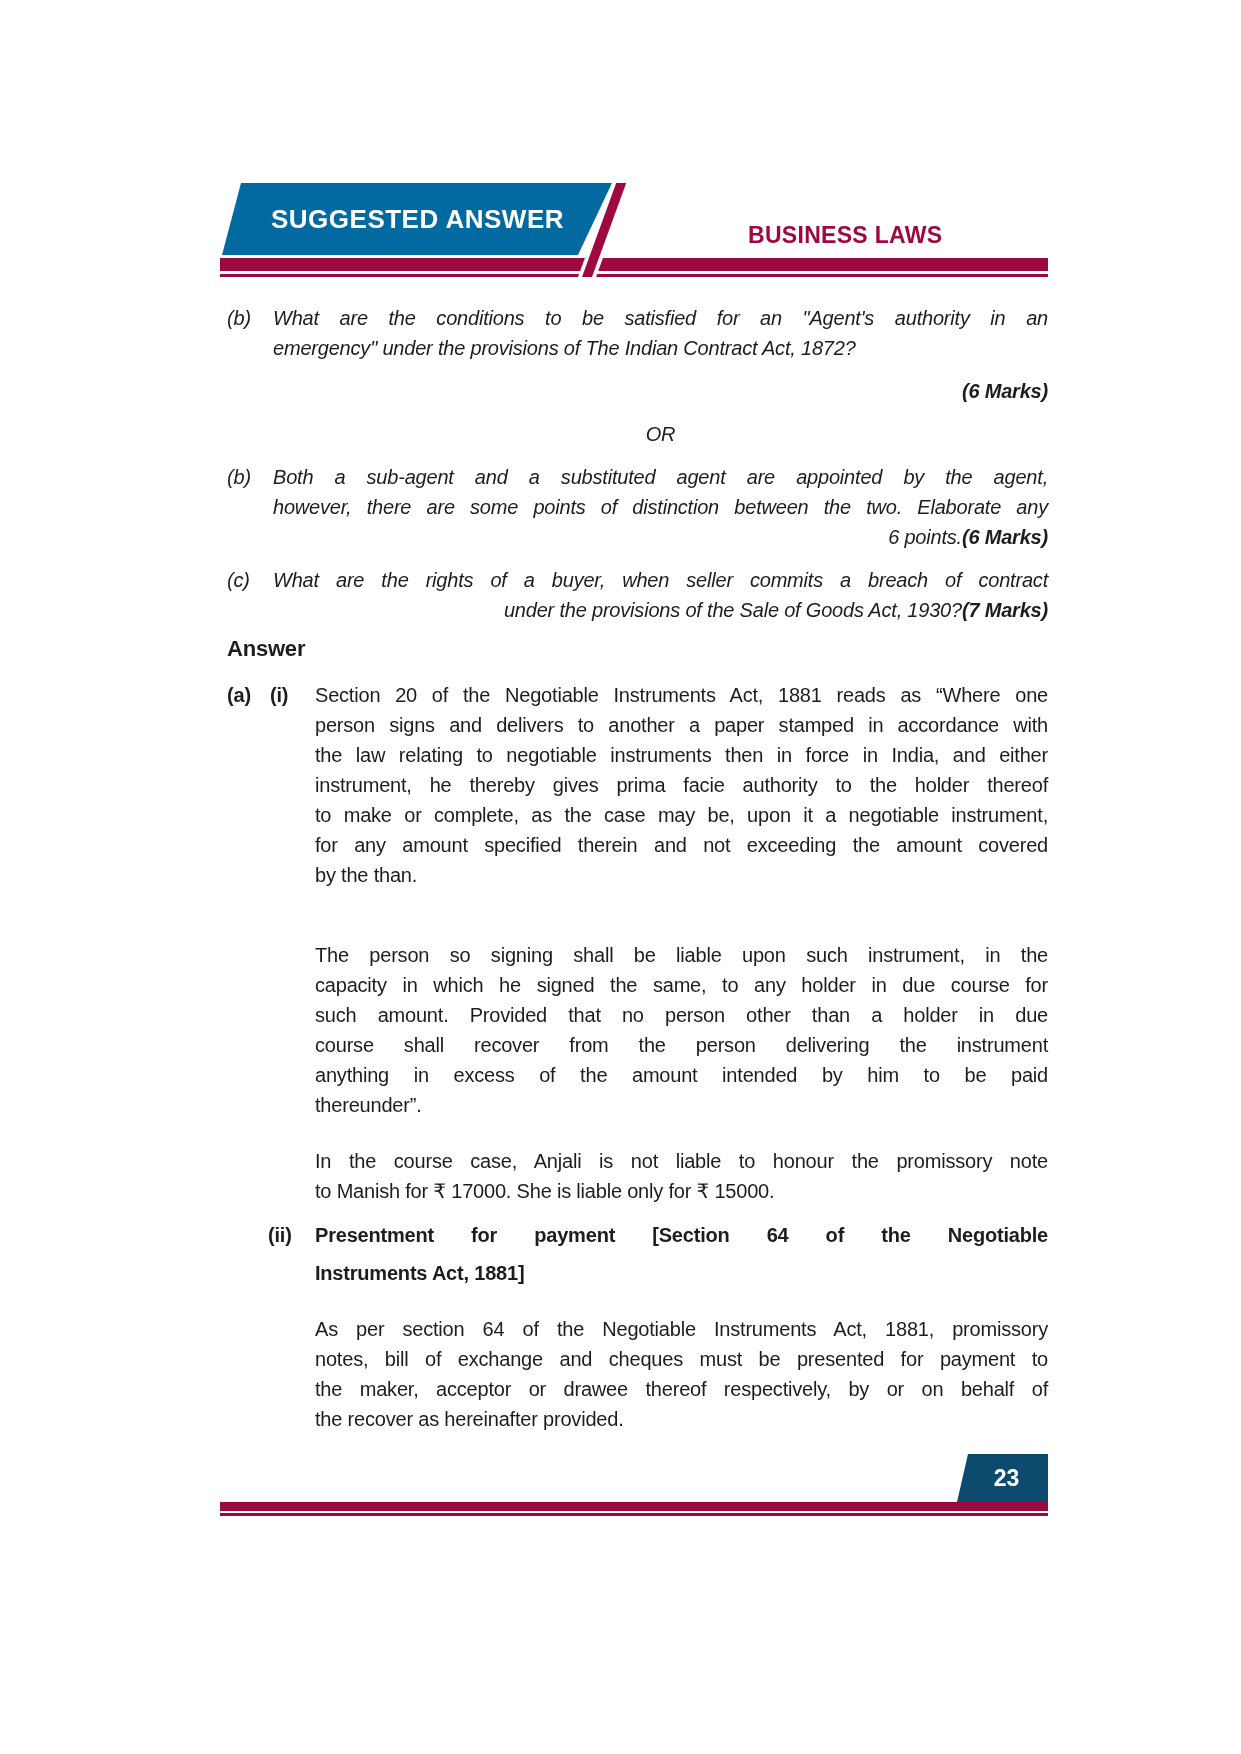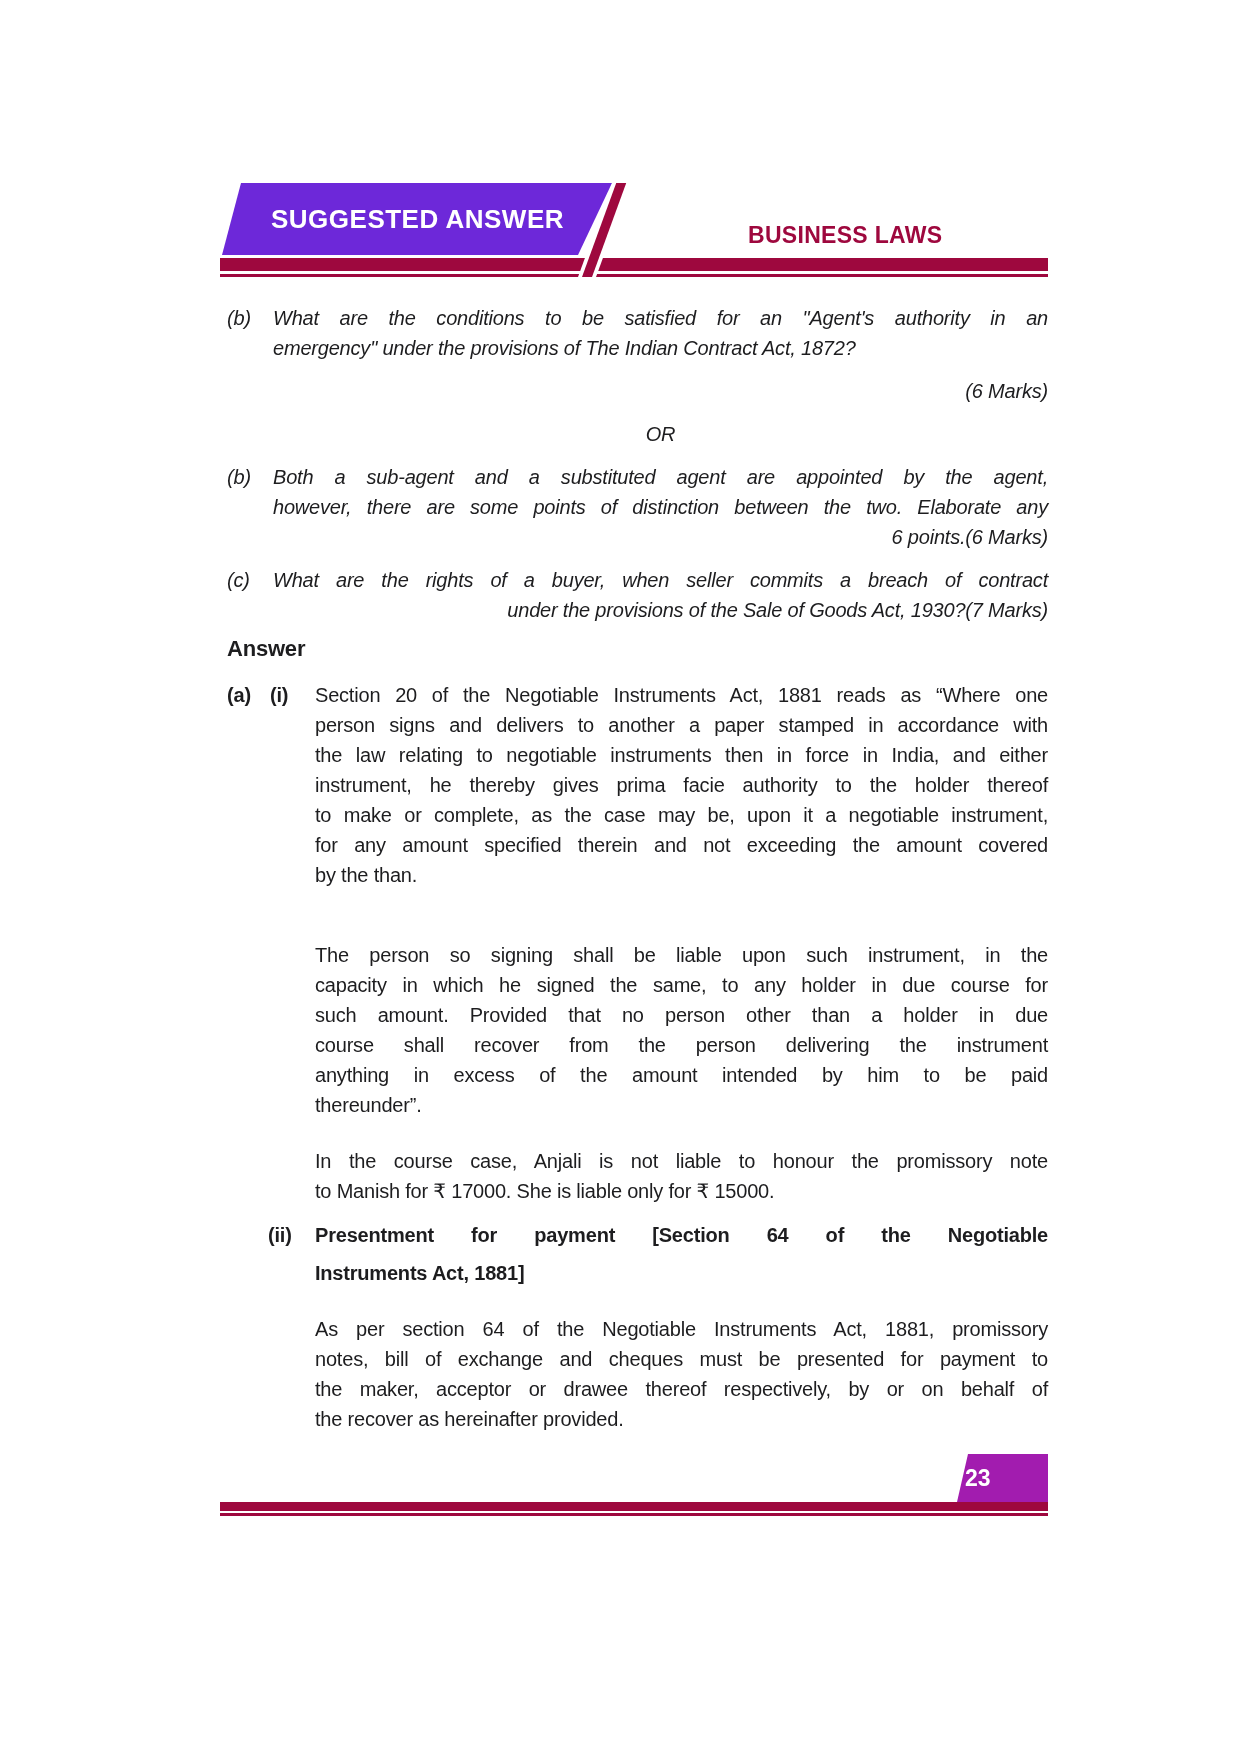--- a/index.html
+++ b/index.html
@@ -7,21 +7,21 @@
     position:relative;
     width:1241px;height:1754px;
     background:#ffffff;
     font-family:"Liberation Sans","DejaVu Sans",sans-serif;
     color:#1d1d1f;
     overflow:hidden;
   }
   
   .banner{
     position:absolute;left:210px;top:183px;width:415px;height:72px;
-    background:#6d28d9;
+    background:#0369a1;
     clip-path:polygon(31px 0, 402px 0, 368px 100%, 12px 100%);
     display:flex;align-items:center;justify-content:center;
     z-index:2;
   }
   .banner span{
     color:#ffffff;font-weight:bold;font-size:26px;letter-spacing:.5px;
   }
   .sliver-white{
     position:absolute;left:578px;top:183px;width:18px;height:94px;
     background:#ffffff;transform:skewX(-20deg);transform-origin:bottom left;z-index:3;
@@ -33,36 +33,36 @@
   .subject{
     position:absolute;left:748px;top:222px;width:300px;
     text-align:left;color:#9E083E;font-weight:bold;font-size:23px;letter-spacing:.3px;
   }
   .rule-top{position:absolute;left:220px;top:258px;width:828px;z-index:1;}
   .rule-top .thick{height:13px;background:#9E083E;}
   .rule-top .thin{height:3px;background:#9E083E;margin-top:3px;}
   
   .page-badge{
     position:absolute;left:955px;top:1454px;width:93px;height:48px;
-    background:#a21caf;
+    background:#0c4a6e;
     clip-path:polygon(13px 0, 100% 0, 100% 100%, 2px 100%);
-    display:flex;align-items:center;justify-content:flex-start;
+    display:flex;align-items:center;justify-content:center;
     z-index:2;
   }
   .page-badge span{color:#ffffff;font-weight:bold;font-size:23px;padding-left:10px;}
   .rule-bottom{position:absolute;left:220px;top:1502px;width:828px;z-index:1;}
   .rule-bottom .thick{height:9px;background:#9E083E;}
   .rule-bottom .thin{height:3px;background:#9E083E;margin-top:2px;}
   
   .blk{position:absolute;font-size:20px;line-height:30px;letter-spacing:-0.2px;}
   .jline{text-align:justify;text-align-last:justify;}
   .lline{text-align:left;}
   .rowflex{display:flex;justify-content:flex-end;align-items:baseline;}
   .q{font-style:italic;}
-  .marks{font-style:italic;font-weight:normal;white-space:nowrap;}
+  .marks{font-style:italic;font-weight:bold;white-space:nowrap;}
   .lbl{position:absolute;top:0;font-weight:bold;}
   .qlbl{position:absolute;top:0;font-style:italic;}
   .q-b1{left:273px;top:303px;width:775px;}
   .marks-row-1{left:273px;top:376px;width:775px;text-align:right;}
   .or-row{left:273px;top:419px;width:775px;text-align:center;font-style:italic;}
   .q-b2{left:273px;top:462px;width:775px;}
   .q-c{left:273px;top:565px;width:775px;}
   .answer-h{left:227px;top:634px;width:400px;font-weight:bold;font-size:22px;}
   .p1{left:315px;top:680px;width:733px;}
   .p2{left:315px;top:940px;width:733px;}

